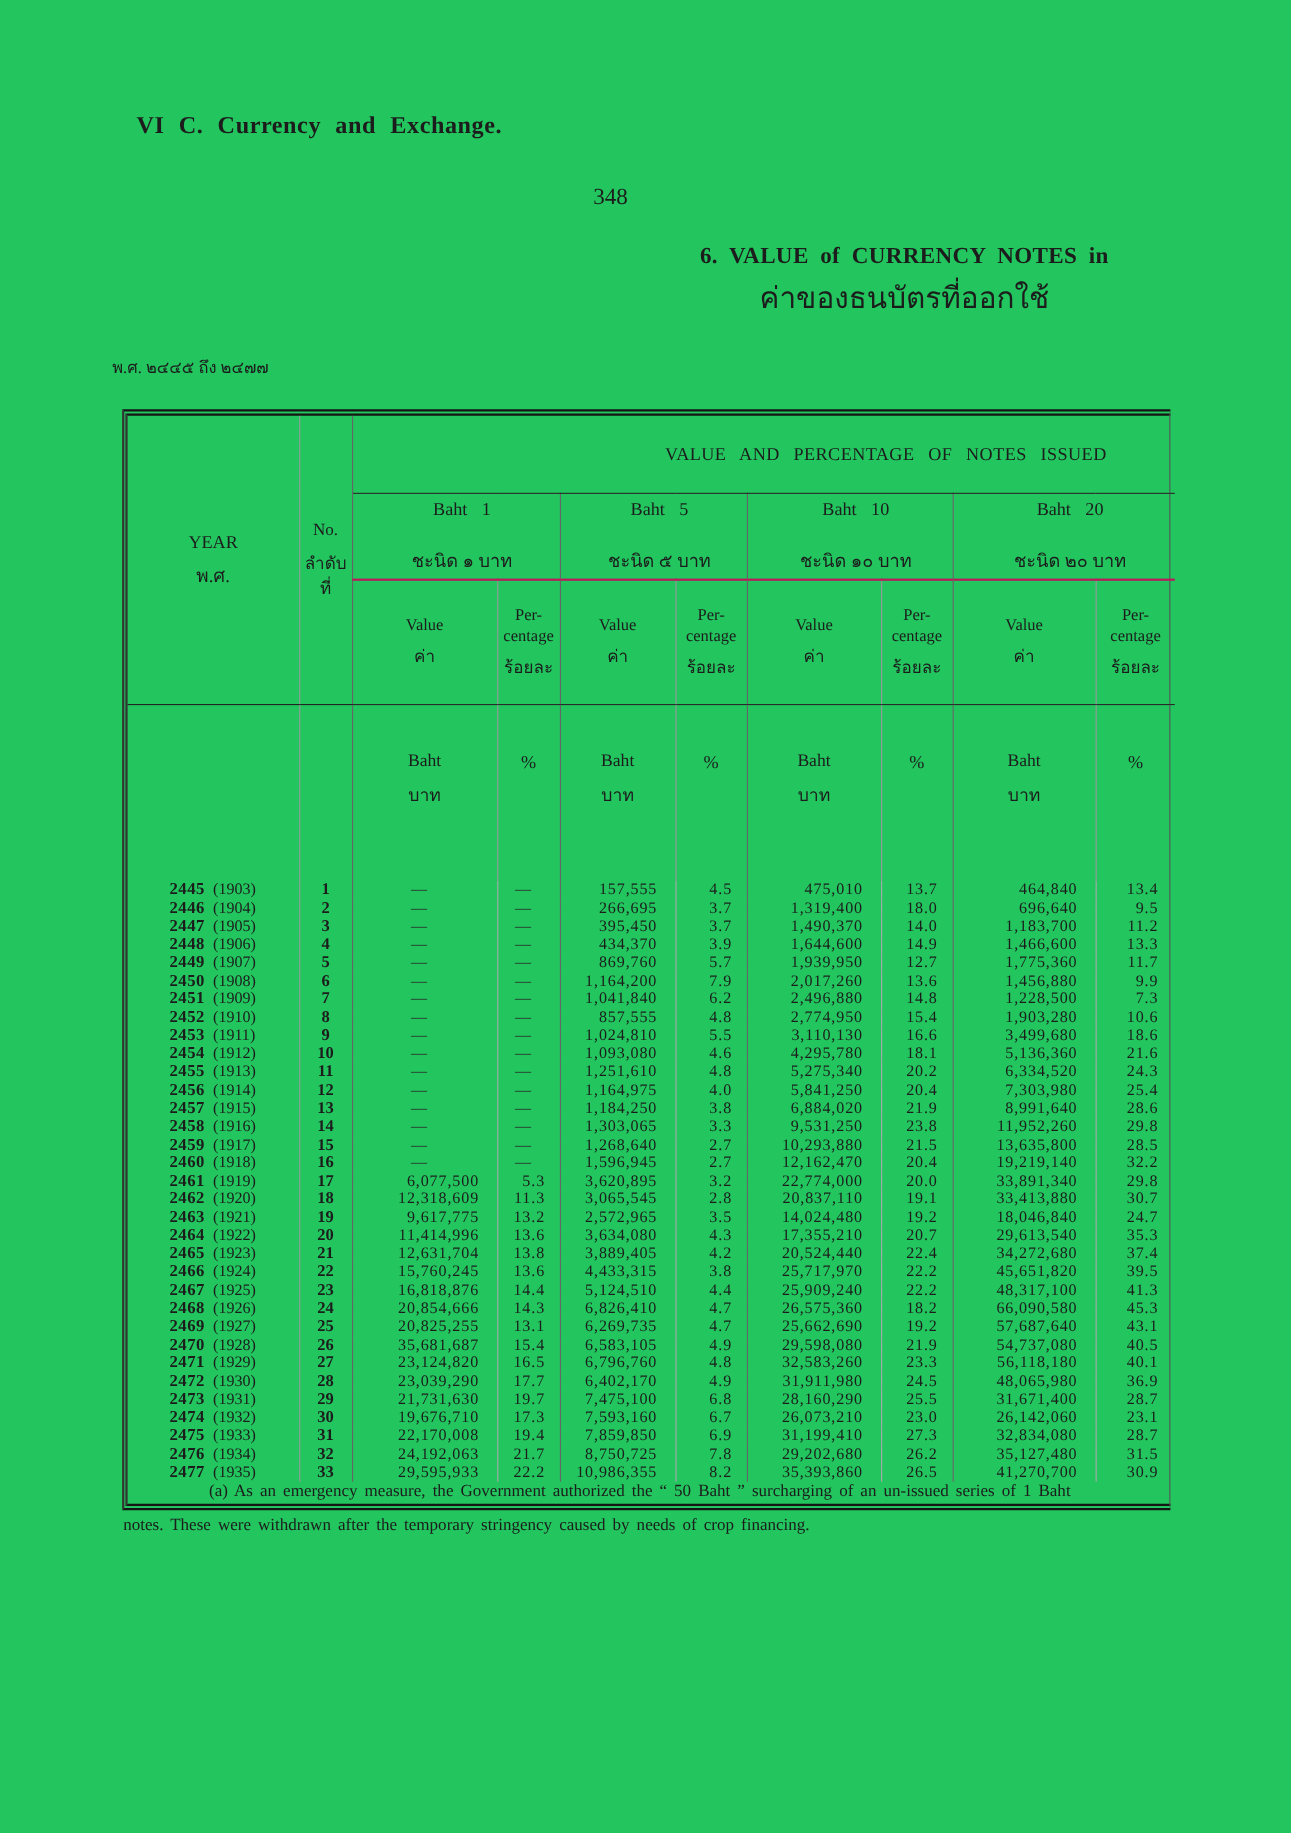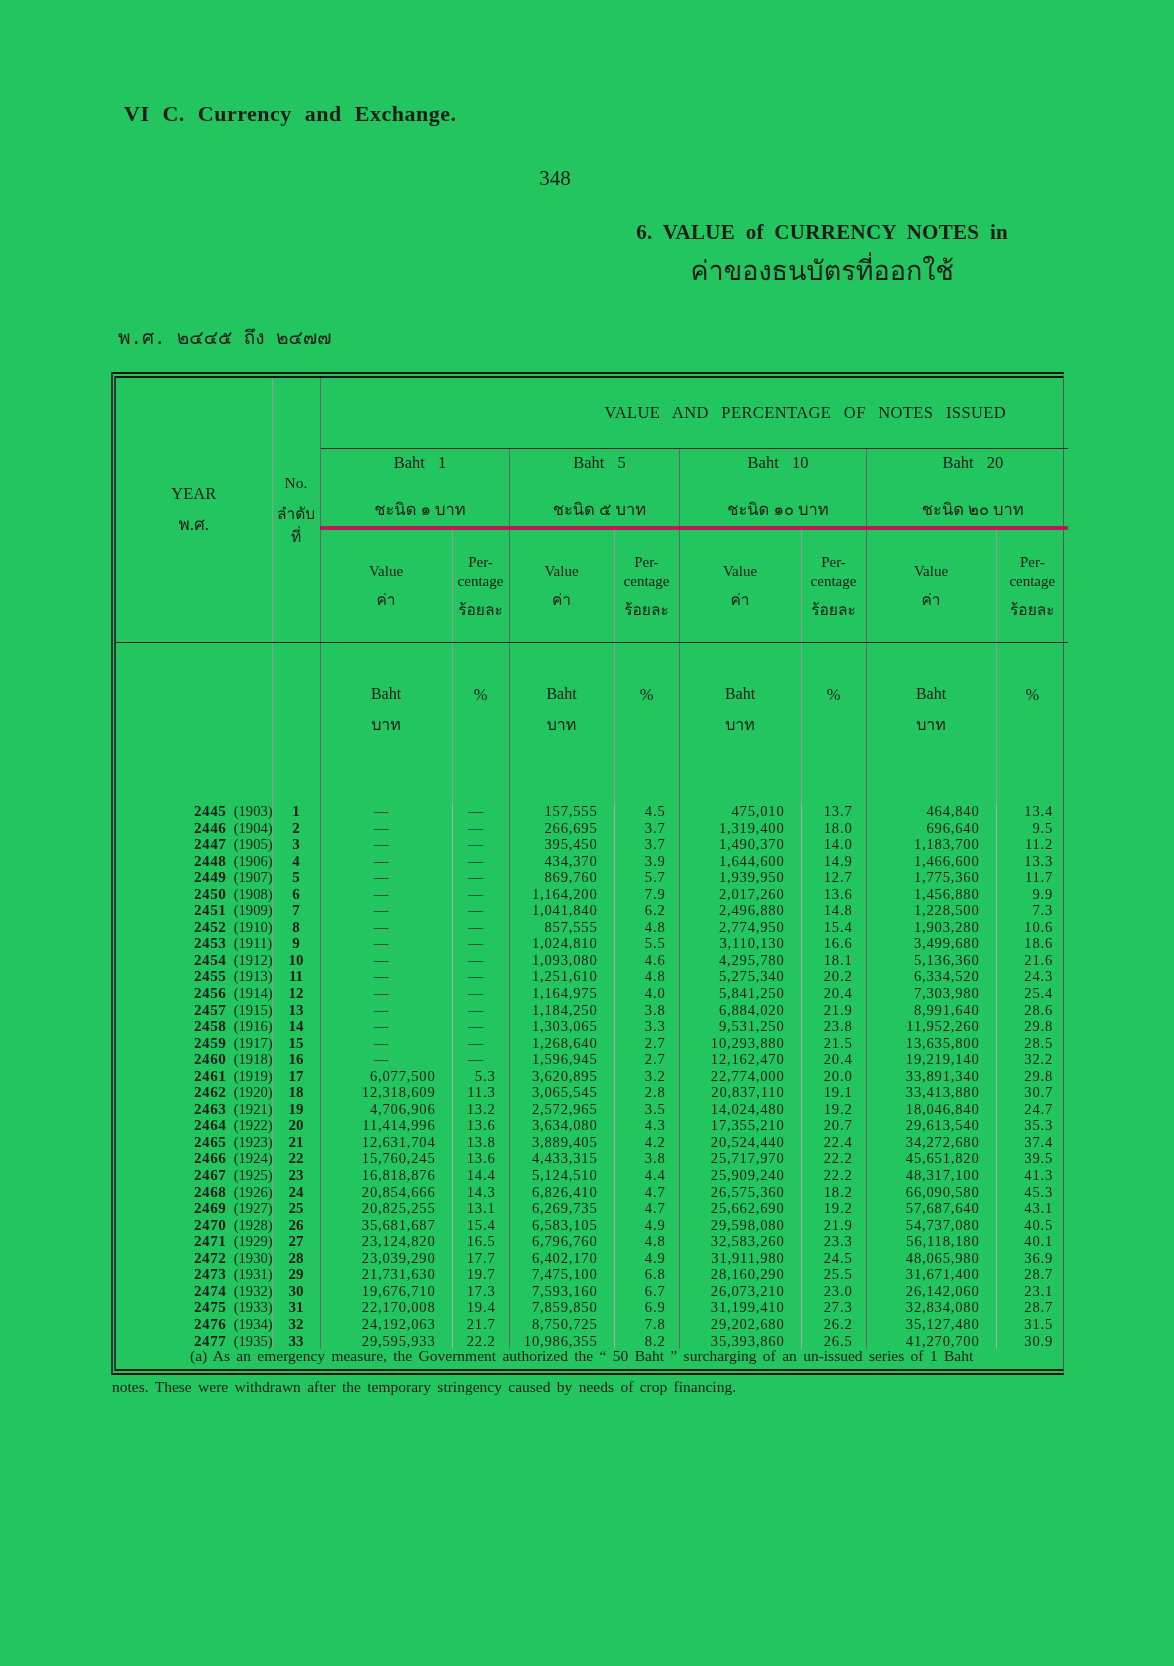--- a/index.html
+++ b/index.html
@@ -5,22 +5,22 @@
   html,body{margin:0;padding:0;background:#fcfcf9;}
   .sheet{position:relative;width:1174px;height:1666px;background:#22c55e;
          font-family:"Liberation Serif", "DejaVu Serif", serif;color:#1c1c1c;overflow:hidden;}
 
   .section-header{position:absolute;left:124px;top:101px;font-size:22px;font-weight:bold;
                   letter-spacing:.5px;word-spacing:7px;}
   .page-number{position:absolute;left:470px;top:166px;width:170px;text-align:center;font-size:21px;}
   .title-block{position:absolute;right:166px;top:220px;text-align:center;}
   .title-en{font-size:21px;font-weight:bold;word-spacing:5px;letter-spacing:.3px;}
   .title-th{font-size:27px;margin-top:4px;font-family:"Liberation Serif","DejaVu Sans",serif;}
-  .subtitle{position:absolute;left:118px;top:322px;font-size:19px;
-            font-family:Liberation Mono, monospace;}
+  .subtitle{position:absolute;left:102px;top:322px;font-size:15px;
+            font-family:Liberation Serif, serif;}
 
   .table-frame{position:absolute;left:111px;top:372px;width:953px;box-sizing:border-box;
                border-top:6px double #151515;border-bottom:6px double #151515;
                border-left:5px double #333;border-right:1.5px solid #555;
                padding-bottom:20px;}
   table{width:100%;border-collapse:collapse;table-layout:fixed;}
   th,td{padding:0;font-weight:normal;}
 
   
   .co-year{width:156px}.co-no{width:48px}
@@ -29,21 +29,21 @@
   .co-b10v{width:122px}.co-b10p{width:65px}
   .co-b20v{width:130px}.co-b20p{width:72px}
 
   
   .hA th{height:70px;vertical-align:middle;}
   th.h-year{border-right:1px solid #999;border-bottom:1.5px solid #222;font-size:16.5px;}
   th.h-year .sub{margin-top:6px;font-size:17px;}
   th.h-no{border-right:1px solid #666;border-bottom:1.5px solid #222;font-size:15.5px;line-height:1.45;}
   th.span-head{text-align:right;padding-right:62px;font-size:16.5px;word-spacing:8px;
                letter-spacing:.4px;border-left:1px solid #888;border-bottom:1.5px solid #2a2a2a;}
-  .hB th{height:77px;vertical-align:middle;border-bottom:4px solid #be185d;text-align:center;padding-left:11px;}
+  .hB th{height:77px;vertical-align:middle;border-bottom:2px solid #be185d;text-align:center;padding-left:11px;}
   .hB .g-en{font-size:16.5px;word-spacing:9px;}
   .hB .g-th{font-size:16.5px;margin-top:23px;font-family:"Liberation Serif","DejaVu Sans",serif;}
   .hB th.grp{border-right:1px solid #666;}
   .hB th.grp.last{border-right:none;}
   .hC th{height:112px;vertical-align:middle;text-align:center;font-size:15px;line-height:1.25;
          border-bottom:1.5px solid #2a2a2a;}
   .hC th.v{border-right:1px solid #999;}
   .hC th.p{border-right:1px solid #666;}
   .hC th.p.last{border-right:none;}
   .tgap{margin-top:9px;font-size:15.5px;font-family:"Liberation Serif","DejaVu Sans",serif;}
@@ -53,21 +53,21 @@
   .units td.y{border-right:1px solid #999;}
   .units td.n{border-right:1px solid #666;}
   .units td.v{border-right:1px solid #999;}
   .units td.p{border-right:1px solid #666;font-size:16.5px;}
   .units td.p.last{border-right:none;}
   .units .u2{margin-top:9px;font-family:"Liberation Serif","DejaVu Sans",serif;}
 
   
   tbody td{height:16.55px;font-size:14.6px;line-height:16.55px;white-space:nowrap;}
   td.k-year{text-align:left;padding-left:38px;border-right:1px solid #999;}
-  td.k-year b{font-size:15.2px;letter-spacing:.5px;margin-left:40px;}
+  td.k-year b{font-size:15.2px;letter-spacing:.5px;}
   td.k-no{text-align:center;font-weight:bold;border-right:1px solid #666;font-size:15px;}
   td.num{text-align:right;letter-spacing:.8px;}
   td.k-b1v,td.k-b5v,td.k-b10v,td.k-b20v{padding-right:16px;border-right:1px solid #aaa;}
   td.k-b1p,td.k-b5p,td.k-b10p{padding-right:13px;border-right:1px solid #666;}
   td.k-b20p{padding-right:15px;border-right:none;}
   td.dash{text-align:center;padding-right:10px;letter-spacing:0;color:#2a2a2a;}
 
   .footnote{position:absolute;left:112px;top:1340px;width:955px;font-size:15.5px;line-height:31px;
             word-spacing:2.5px;}
   .footnote .l1{text-indent:78px;}
@@ -408,21 +408,21 @@
             <td class="k-b5v num">3,065,545</td>
             <td class="k-b5p num">2.8</td>
             <td class="k-b10v num">20,837,110</td>
             <td class="k-b10p num">19.1</td>
             <td class="k-b20v num">33,413,880</td>
             <td class="k-b20p num">30.7</td>
           </tr>
           <tr>
             <td class="k-year"><b>2463</b><span> (1921)</span></td>
             <td class="k-no">19</td>
-            <td class="k-b1v num">4,706,906</td>
+            <td class="k-b1v num">9,617,775</td>
             <td class="k-b1p num">13.2</td>
             <td class="k-b5v num">2,572,965</td>
             <td class="k-b5p num">3.5</td>
             <td class="k-b10v num">14,024,480</td>
             <td class="k-b10p num">19.2</td>
             <td class="k-b20v num">18,046,840</td>
             <td class="k-b20p num">24.7</td>
           </tr>
           <tr>
             <td class="k-year"><b>2464</b><span> (1922)</span></td>

